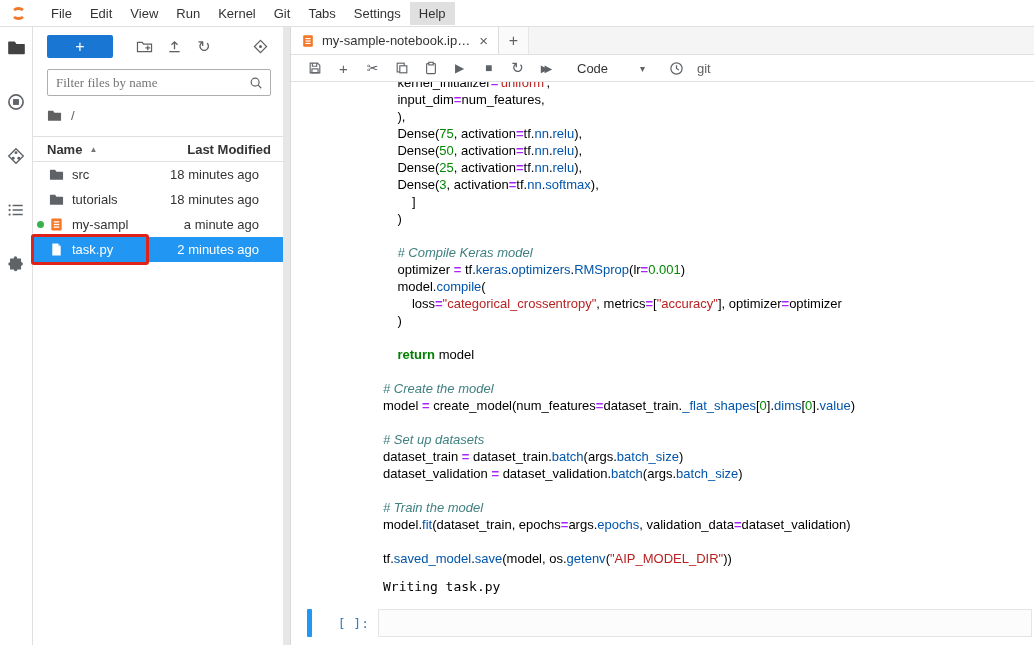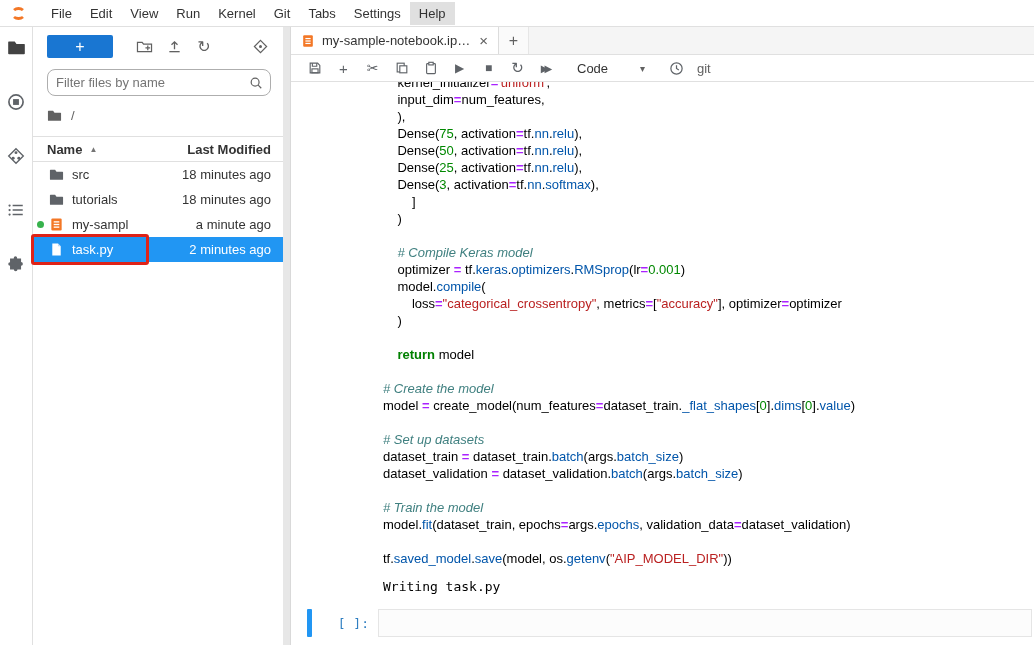--- a/index.html
+++ b/index.html
@@ -31,30 +31,30 @@
   
   .file-browser { width:250px; background:#fff; display:flex; flex-direction:column; }
   .fb-toolbar { display:flex; align-items:center; padding:8px 12px 4px 14px; }
   .new-launcher { width:66px; height:23px; background:var(--accent); color:#fff; border:none;
                   border-radius:2px; font-size:16px; line-height:1; display:flex; align-items:center;
                   justify-content:center; cursor:pointer; margin-right:22px; }
   .fb-icon { color:#616161; display:flex; align-items:center; justify-content:center;
              width:18px; height:18px; margin-right:12px; font-size:15px; }
   .fb-icon.last { margin-left:auto; margin-right:2px; }
   .fb-filter { margin:7px 12px 0 14px; position:relative; }
-  .fb-filter input { width:100%; height:27px; border:1px solid #aeaeae; border-radius:8px;
-                     padding:0 28px 0 8px; font-size:13px; font-family:Liberation Sans, sans-serif; color:#333; outline:none; }
+  .fb-filter input { width:100%; height:27px; border:1px solid #aeaeae; border-radius:2px;
+                     padding:0 28px 0 8px; font-size:13px; font-family:Liberation Serif, serif; color:#333; outline:none; }
   .fb-filter input::placeholder { color:#757575; }
   .search-icon { position:absolute; right:8px; top:7px; }
   .fb-breadcrumb { display:flex; align-items:center; gap:9px; padding:12px 14px 13px; color:#616161; }
   .fb-header { height:26px; display:flex; align-items:center; padding:0 12px 0 14px;
                border-top:1px solid #e0e0e0; border-bottom:1px solid #e0e0e0; font-weight:600; }
   .fb-header .hname { flex:1; display:flex; align-items:center; gap:7px; }
   .sort-caret { font-size:8px; color:#757575; }
-  .fb-row { height:25px; display:flex; align-items:center; padding:0 12px 0 16px; position:relative; }
+  .fb-row { height:25px; display:flex; align-items:center; padding:0 24px 0 16px; position:relative; }
   .fb-row .fb-file-icon { width:16px; height:16px; margin-right:7px; display:flex; align-items:center; }
   .fb-row .fname { flex:1; white-space:nowrap; overflow:hidden; }
   .fb-row .fdate { white-space:nowrap; }
   .fb-row.selected { background:var(--selection); color:#fff; }
   .running-dot { position:absolute; left:4px; top:9px; width:7px; height:7px; border-radius:50%;
                  background:var(--running); }
   .annotation-box { position:absolute; left:-2px; top:-3px; width:118px; height:31px;
                     border:3px solid var(--annotation); border-radius:3px; pointer-events:none; z-index:5; }
 
   

